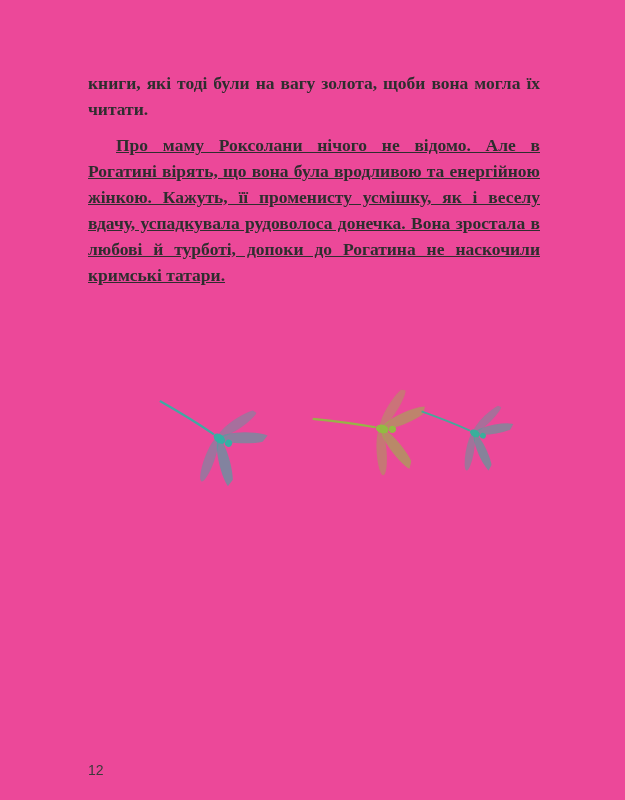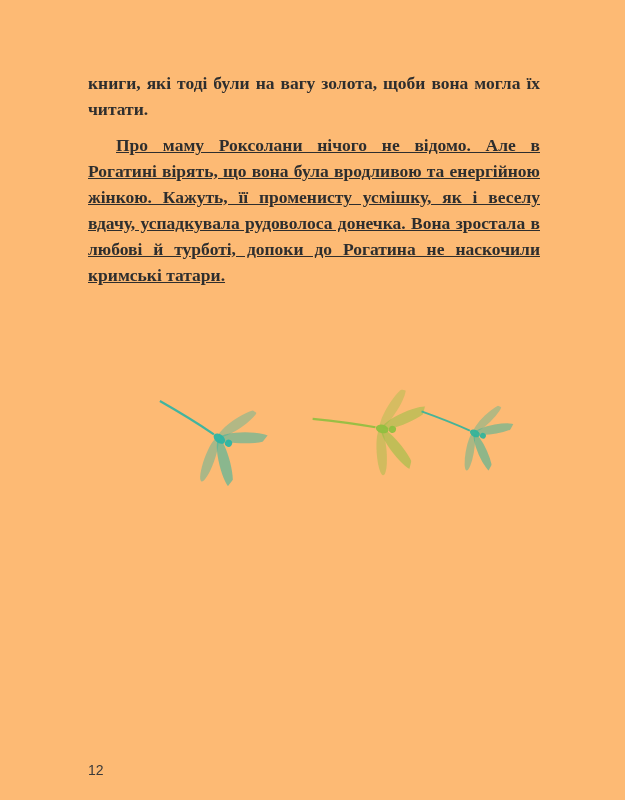--- a/index.html
+++ b/index.html
@@ -4,21 +4,21 @@
 <style>
   html, body {
     margin: 0;
     padding: 0;
     background: #ffffff;
   }
   .page {
     position: relative;
     width: 625px;
     height: 800px;
-    background: #fdba74;
+    background: #ec4899;
     overflow: hidden;
     font-family: "Liberation Serif", "DejaVu Serif", serif;
   }
   .text-block {
     position: absolute;
     left: 88px;
     top: 70px;
     width: 452px;
     color: #2e2e2e;
     font-size: 17.5px;

